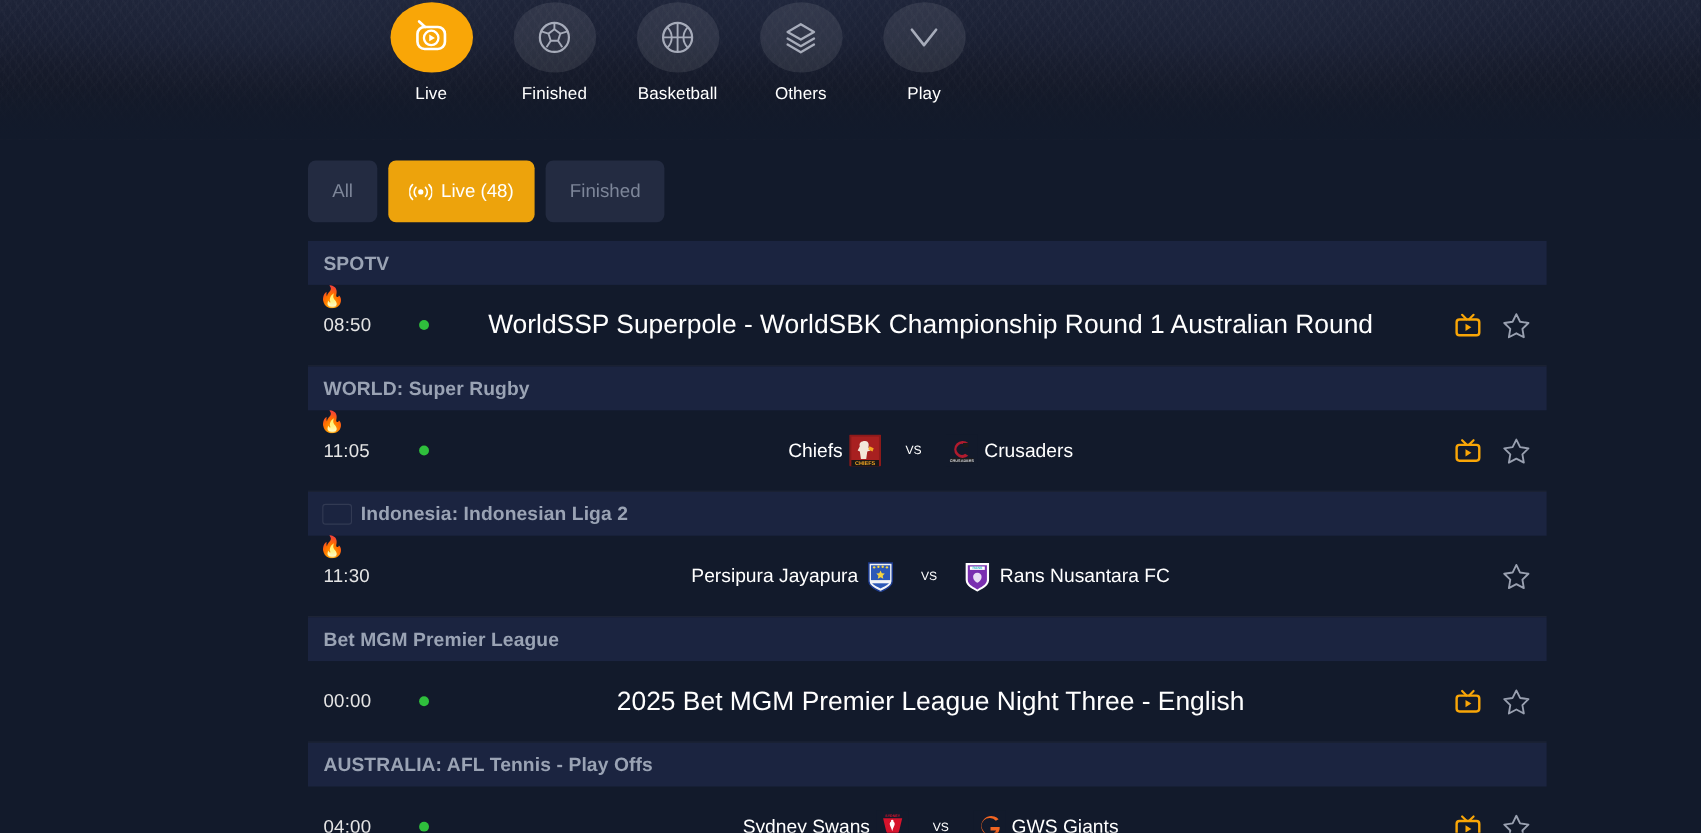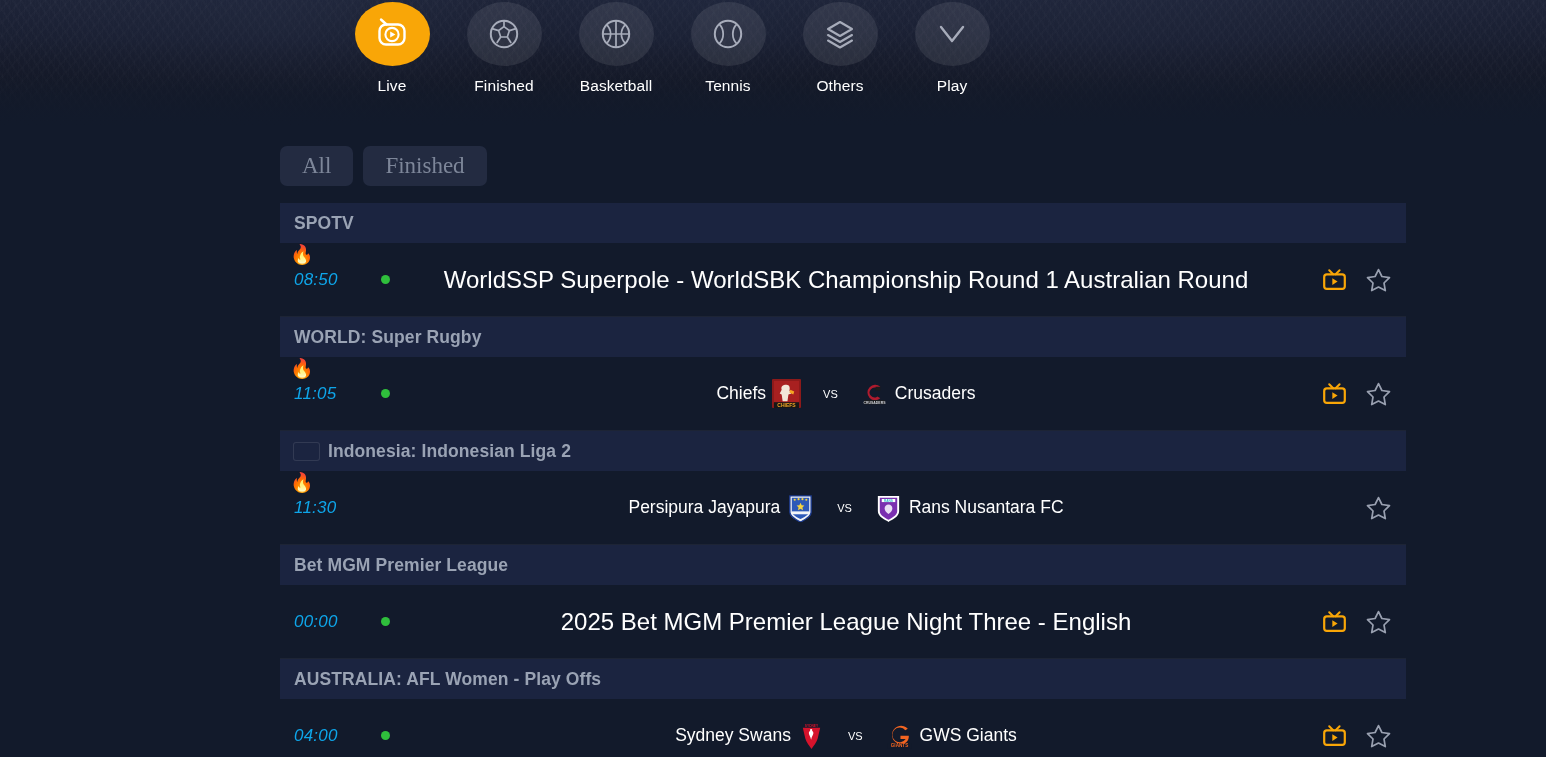--- a/index.html
+++ b/index.html
@@ -95,32 +95,32 @@
 
   
   .filters {
     display: flex;
     align-items: center;
     gap: 10px;
     padding-top: 19px;
     padding-bottom: 17px;
   }
   .chip {
-    height: 40px;
+    height: 56px;
     border-radius: 7px;
     background: #232b41;
     color: #7d8699;
-    font-size: 23px;
+    font-size: 17px;
     display: inline-flex;
     align-items: center;
     justify-content: center;
     padding: 0 22px;
     cursor: pointer;
     border: none;
-    font-family: Liberation Serif, serif;
+    font-family: Liberation Sans, sans-serif;
     white-space: nowrap;
   }
   .chip.chip-live {
     background: #eda30c;
     color: #ffffff;
     gap: 8px;
     padding: 0 19px;
   }
   .chip.chip-live svg { display: block; }
 
@@ -168,23 +168,22 @@
   }
   .flame {
     position: absolute;
     left: -4px;
     top: -25px;
     font-size: 19px;
     line-height: 1;
   }
   .time {
     font-size: 17px;
-    color: #0ea5e9;
+    color: #e5e5e5;
     letter-spacing: .2px;
-    font-style: italic;
   }
   .live-dot {
     width: 9px;
     height: 9px;
     border-radius: 50%;
     background: #2fbf3c;
     flex: 0 0 auto;
     margin-left: 25px;
   }
   .live-dot.hidden { visibility: hidden; }
@@ -274,30 +273,20 @@
           <svg width="40" height="40" viewBox="0 0 40 40" fill="none" style="opacity:0.78">
         <circle cx="20" cy="20" r="13.2" stroke="#c9cedb" stroke-width="2"></circle>
         <path d="M20 6.8 V33.2 M6.8 20 H33.2" stroke="#c9cedb" stroke-width="1.7"></path>
         <path d="M10.6 10.6 C16 16 16 24 10.6 29.4 M29.4 10.6 C24 16 24 24 29.4 29.4" stroke="#c9cedb" stroke-width="1.7" fill="none"></path>
       </svg>
         </div>
      <div class="nav-label">Basketball</div>
       </div>
       <div class="nav-item">
         <div class="nav-circle">
-          <svg width="40" height="40" viewBox="0 0 40 40" fill="none" style="opacity:0.78">
-        <circle cx="20" cy="20" r="13.2" stroke="#c9cedb" stroke-width="2"></circle>
-        <path d="M11.2 10.2 C16.5 15.5 16.5 24.5 11.2 29.8" stroke="#c9cedb" stroke-width="1.8" fill="none"></path>
-        <path d="M28.8 10.2 C23.5 15.5 23.5 24.5 28.8 29.8" stroke="#c9cedb" stroke-width="1.8" fill="none"></path>
-      </svg>
-        </div>
-     <div class="nav-label">Tennis</div>
-      </div>
-      <div class="nav-item">
-        <div class="nav-circle">
           <svg width="38" height="38" viewBox="0 0 38 38" fill="none" style="opacity:0.78">
         <path d="M19 7 L31 14 L19 21 L7 14 Z" stroke="#c9cedb" stroke-width="2.1" stroke-linejoin="round"></path>
         <path d="M7 20 L19 27 L31 20" stroke="#c9cedb" stroke-width="2.1" stroke-linejoin="round" stroke-linecap="round"></path>
         <path d="M7 25.5 L19 32.5 L31 25.5" stroke="#c9cedb" stroke-width="2.1" stroke-linejoin="round" stroke-linecap="round"></path>
       </svg>
         </div>
      <div class="nav-label">Others</div>
       </div>
       <div class="nav-item">
         <div class="nav-circle">
@@ -308,20 +297,32 @@
      <div class="nav-label">Play</div>
       </div>
     </div>
 </div>
 
 <div class="content">
   <div class="panel">
     <div class="filters" id="filters-root">
         <button class="chip">
           <span>All</span>
+        </button>
+        <button class="chip chip-live">
+          <span>
+            <svg width="21" height="17" viewBox="0 0 21 17" fill="none">
+    <circle cx="10.5" cy="8.5" r="2.4" fill="#ffffff"></circle>
+    <path d="M6.2 4.4 A5.9 5.9 0 0 0 6.2 12.6" stroke="#ffffff" stroke-width="1.5" fill="none" stroke-linecap="round"></path>
+    <path d="M14.8 4.4 A5.9 5.9 0 0 1 14.8 12.6" stroke="#ffffff" stroke-width="1.5" fill="none" stroke-linecap="round"></path>
+    <path d="M3 1.8 A9.3 9.3 0 0 0 3 15.2" stroke="#ffffff" stroke-width="1.5" fill="none" stroke-linecap="round"></path>
+    <path d="M18 1.8 A9.3 9.3 0 0 1 18 15.2" stroke="#ffffff" stroke-width="1.5" fill="none" stroke-linecap="round"></path>
+  </svg>
+          </span>
+          <span>Live (48)</span>
         </button>
         <button class="chip">
           <span>Finished</span>
         </button>
       </div>
     <div id="sections-root">
         <div class="league">
           <span class="league-name">SPOTV</span>
         </div>
         <div class="row">
@@ -472,21 +473,21 @@
   </svg></span>
             </button>
          <button class="icon-btn">
               <span><svg width="27" height="26" viewBox="0 0 27 26" fill="none">
     <path d="M13.5 2.6 L16.9 9.5 L24.5 10.6 L19 16 L20.3 23.6 L13.5 20 L6.7 23.6 L8 16 L2.5 10.6 L10.1 9.5 Z" stroke="#99a0b0" stroke-width="1.7" stroke-linejoin="round" fill="none"></path>
   </svg></span>
             </button>
        </div>
         </div>
         <div class="league">
-          <span class="league-name">AUSTRALIA: AFL Women - Play Offs</span>
+          <span class="league-name">AUSTRALIA: AFL Tennis - Play Offs</span>
         </div>
         <div class="row">
           <div class="time-col">
          
          <span class="time">04:00</span>
        </div>
        <span class="live-dot"></span>
        <div class="match-center">
             <span class="team home">
             <span>Sydney Swans</span>

